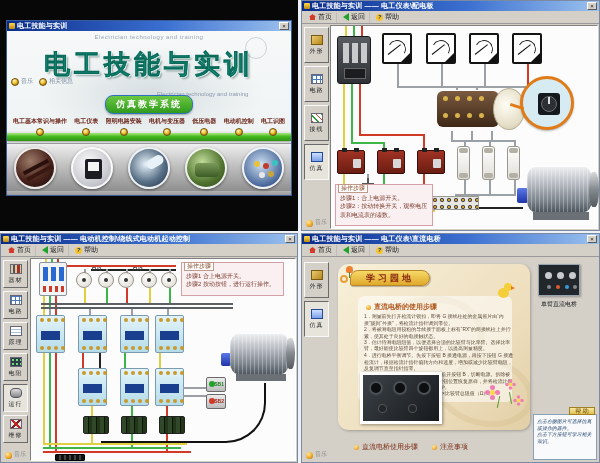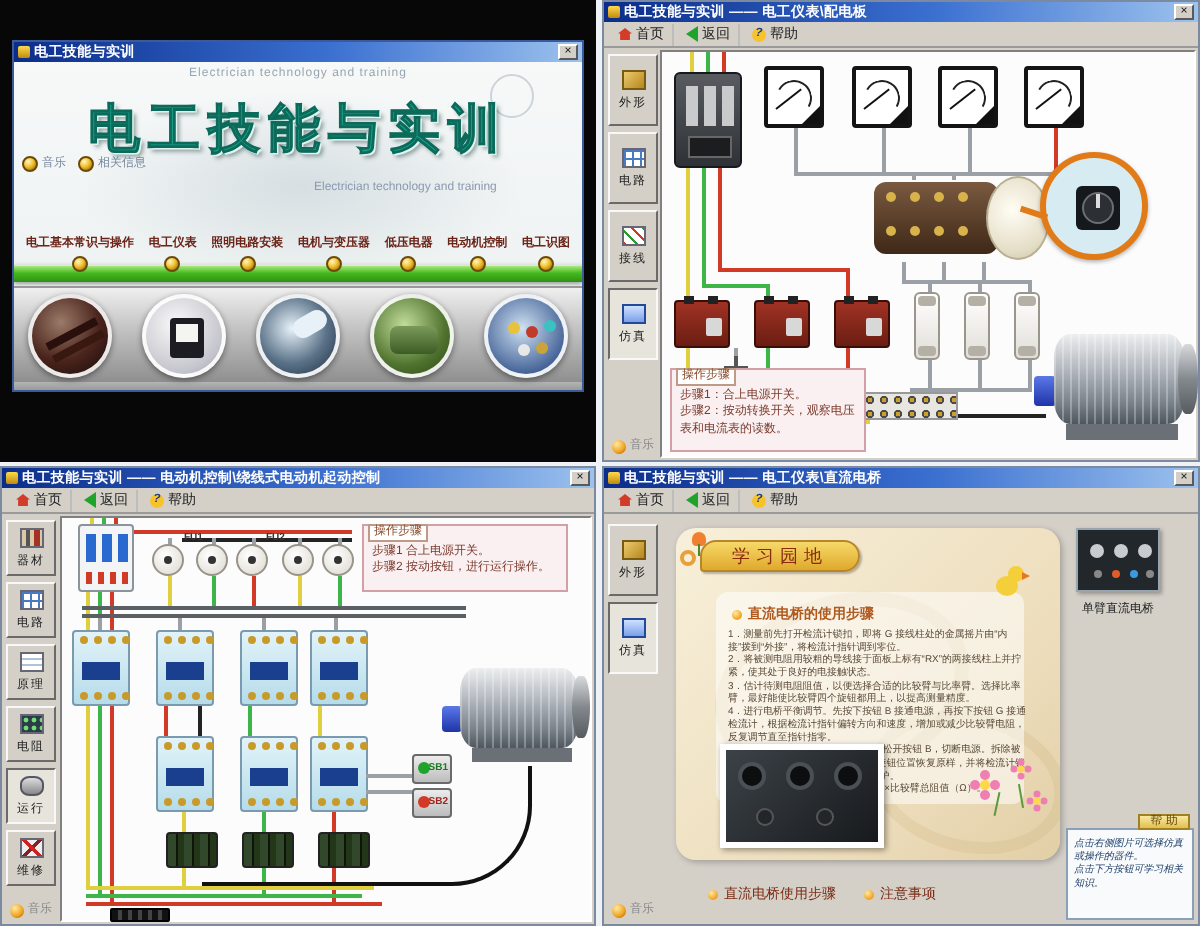--- a/index.html
+++ b/index.html
@@ -126,21 +126,21 @@
 #q1 .ph4 i{position:absolute;left:8px;top:14px;width:24px;height:14px;background:linear-gradient(#7a9a5a,#3c5c26);border-radius:4px}
 #q1 .ph5{background:radial-gradient(circle at 45% 40%,#cfe2f2,#49679a 70%,#2c3f66)}
 #q1 .ph5 i{position:absolute;left:10px;top:12px;width:6px;height:6px;border-radius:50%;background:#e8c23a;box-shadow:9px 2px 0 #c23a2a,18px -1px 0 #3ac2c2,5px 11px 0 #e8e8e8,14px 10px 0 #caa43a}
 #q1 .fstrip{position:absolute;left:0;right:0;top:160px;bottom:0;background:linear-gradient(#b4b4b4,#9a9a9a)}
 #q1 .footer{position:absolute;left:0;right:0;top:2px;text-align:center;white-space:nowrap}
 
 #q4 .card{position:absolute;left:36px;top:30px;width:192px;height:166px;border-radius:10px;background:linear-gradient(135deg,#f8f0da,#ecdcba 70%,#e2cfa6);box-shadow:1px 1px 3px rgba(0,0,0,.25);overflow:hidden}
 #q4 .sw1{position:absolute;left:18px;top:34px;width:130px;height:92px;border:7px solid rgba(185,155,95,.16);border-radius:50%;transform:rotate(-18deg)}
 #q4 .sw2{position:absolute;left:96px;top:92px;width:100px;height:70px;border:6px solid rgba(185,155,95,.14);border-radius:50%;transform:rotate(14deg)}
 #q4 .oring{position:absolute;left:2px;top:11px;width:8px;height:8px;border:2px solid #e8a03a;border-radius:50%}
-#q4 .banner{position:absolute;left:12px;top:6px;width:80px;height:16px;background:linear-gradient(#f6d968,#dfa92c);border:1px solid #b8862a;border-radius:8px 8px 8px 2px;color:#8a2a10;font-weight:normal;font-size:9px;letter-spacing:3px;text-align:center;line-height:15px;box-shadow:1px 1px 1px rgba(0,0,0,.25)}
+#q4 .banner{position:absolute;left:12px;top:6px;width:80px;height:16px;background:linear-gradient(#f6d968,#dfa92c);border:1px solid #b8862a;border-radius:8px 8px 8px 2px;color:#8a2a10;font-weight:bold;font-size:9px;letter-spacing:3px;text-align:center;line-height:15px;box-shadow:1px 1px 1px rgba(0,0,0,.25)}
 #q4 .tulip{position:absolute;left:8px;top:2px;width:7px;height:7px;background:#f08030;border-radius:50% 50% 30% 30%;z-index:2}
 #q4 .tulip:after{content:"";position:absolute;left:3px;top:6px;width:1px;height:6px;background:#4a8a2a}
 #q4 .panel{position:absolute;left:20px;top:32px;width:154px;height:106px;background:rgba(255,255,255,.55);border-radius:6px}
 #q4 .hrow{position:absolute;left:28px;top:38px;display:flex;align-items:center;gap:3px}
 #q4 .hdot{width:5px;height:5px;border-radius:50%;background:radial-gradient(circle at 35% 30%,#ffe9a0,#f0a020 70%)}
 #q4 .htxt{font-size:7px;font-weight:bold;color:#b05a20;white-space:nowrap}
 #q4 .bodywrap{position:absolute;left:26px;top:50px;width:150px;height:86px;overflow:hidden}
 #q4 .bodytxt{width:273px;font-size:9px;line-height:1.3;color:#5a4a38;transform:scale(.55);transform-origin:0 0;white-space:pre-line}
 #q4 .duck{position:absolute;left:160px;top:24px;width:11px;height:10px;background:#f5cf3a;border-radius:50%}
 #q4 .duck:before{content:"";position:absolute;left:6px;top:-5px;width:8px;height:8px;background:#f5cf3a;border-radius:50%}
@@ -171,20 +171,21 @@
       <span class="appico"></span>
       <span class="ttl">电工技能与实训</span>
       <span class="xbtn">×</span>
     </div>
     <div class="w1c">
       <div class="blob"></div>
       <div class="ring"></div>
       <div class="eng1">Electrician technology and training</div>
       <div class="bigttl">电工技能与实训</div>
       <div class="eng2">Electrician technology and training</div>
+      <div class="badge">仿真教学系统</div>
       <div class="lbt" style="left:4px;top:46px">
         <span class="gball"></span>
         <span class="lb">音乐</span>
       </div>
       <div class="lbt" style="left:32px;top:46px">
         <span class="gball"></span>
         <span class="lb">相关信息</span>
       </div>
       <div class="menurow">
         <div class="mi">

